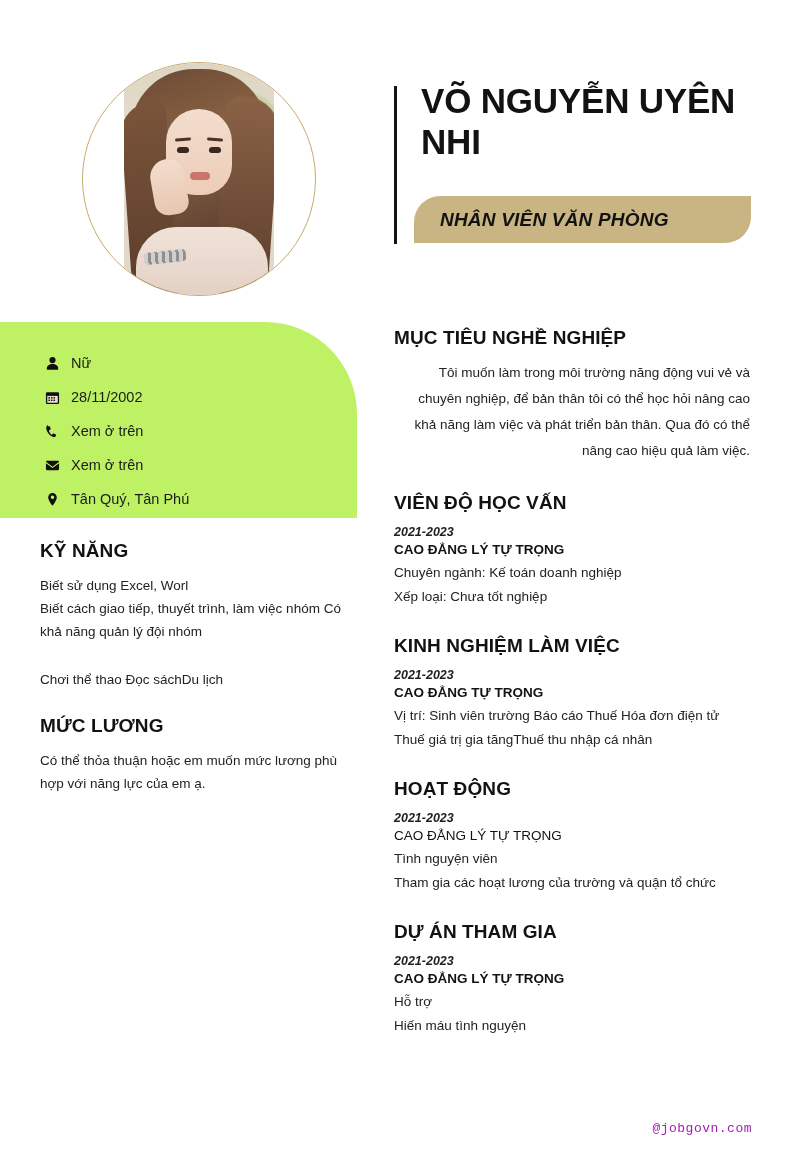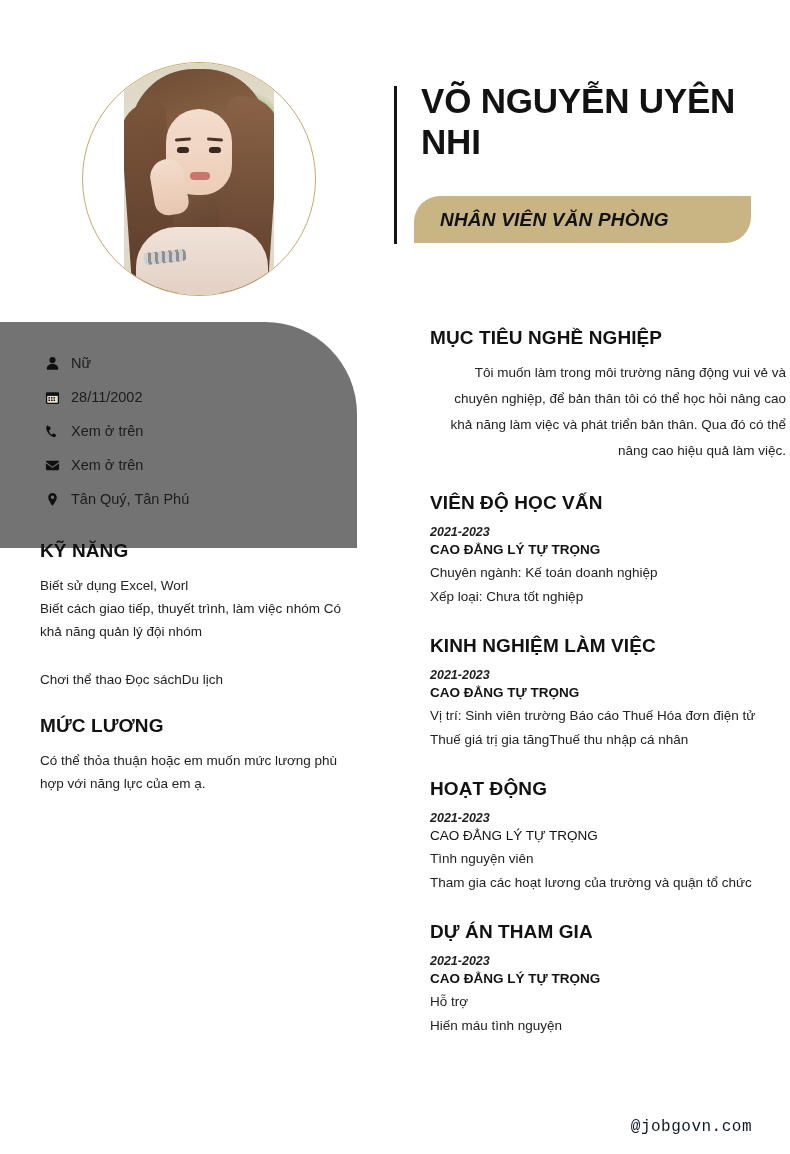--- a/index.html
+++ b/index.html
@@ -177,22 +177,22 @@
     letter-spacing: 0.2px;
     color: #121212;
   }
 
   
   .contact-panel {
     position: absolute;
     left: 0;
     top: 322px;
     width: 357px;
-    height: 226px;
-    background: #737373;
+    height: 196px;
+    background: #bef264;
     border-radius: 0 92px 0 0;
     padding: 24px 0 0 45px;
   }
 
   .contact-row {
     display: flex;
     align-items: center;
     height: 34px;
     margin-bottom: 0px;
   }
@@ -232,21 +232,20 @@
     line-height: 1.72;
     color: #232323;
   }
 
   
   .right-col {
     position: absolute;
     left: 394px;
     top: 327px;
     width: 356px;
-    margin-left: 36px;
   }
 
   .sec-head {
     font-size: 19px;
     font-weight: 700;
     letter-spacing: 0.1px;
     color: #121212;
     margin-bottom: 11px;
   }
 
@@ -279,22 +278,22 @@
 
   .sec-gap-1 { margin-top: 28px; }
   .sec-gap-2 { margin-top: 26px; }
 
   
   .footer {
     position: absolute;
     right: 38px;
     bottom: 18px;
     font-family: "Liberation Mono", "DejaVu Sans Mono", monospace;
-    font-size: 16px;
-    color: #0f172a;
+    font-size: 13px;
+    color: #a21caf;
     letter-spacing: 0.5px;
   }
 </style>
 </head>
 <body>
 
 <div class="page">
 
   <div class="header">
 

